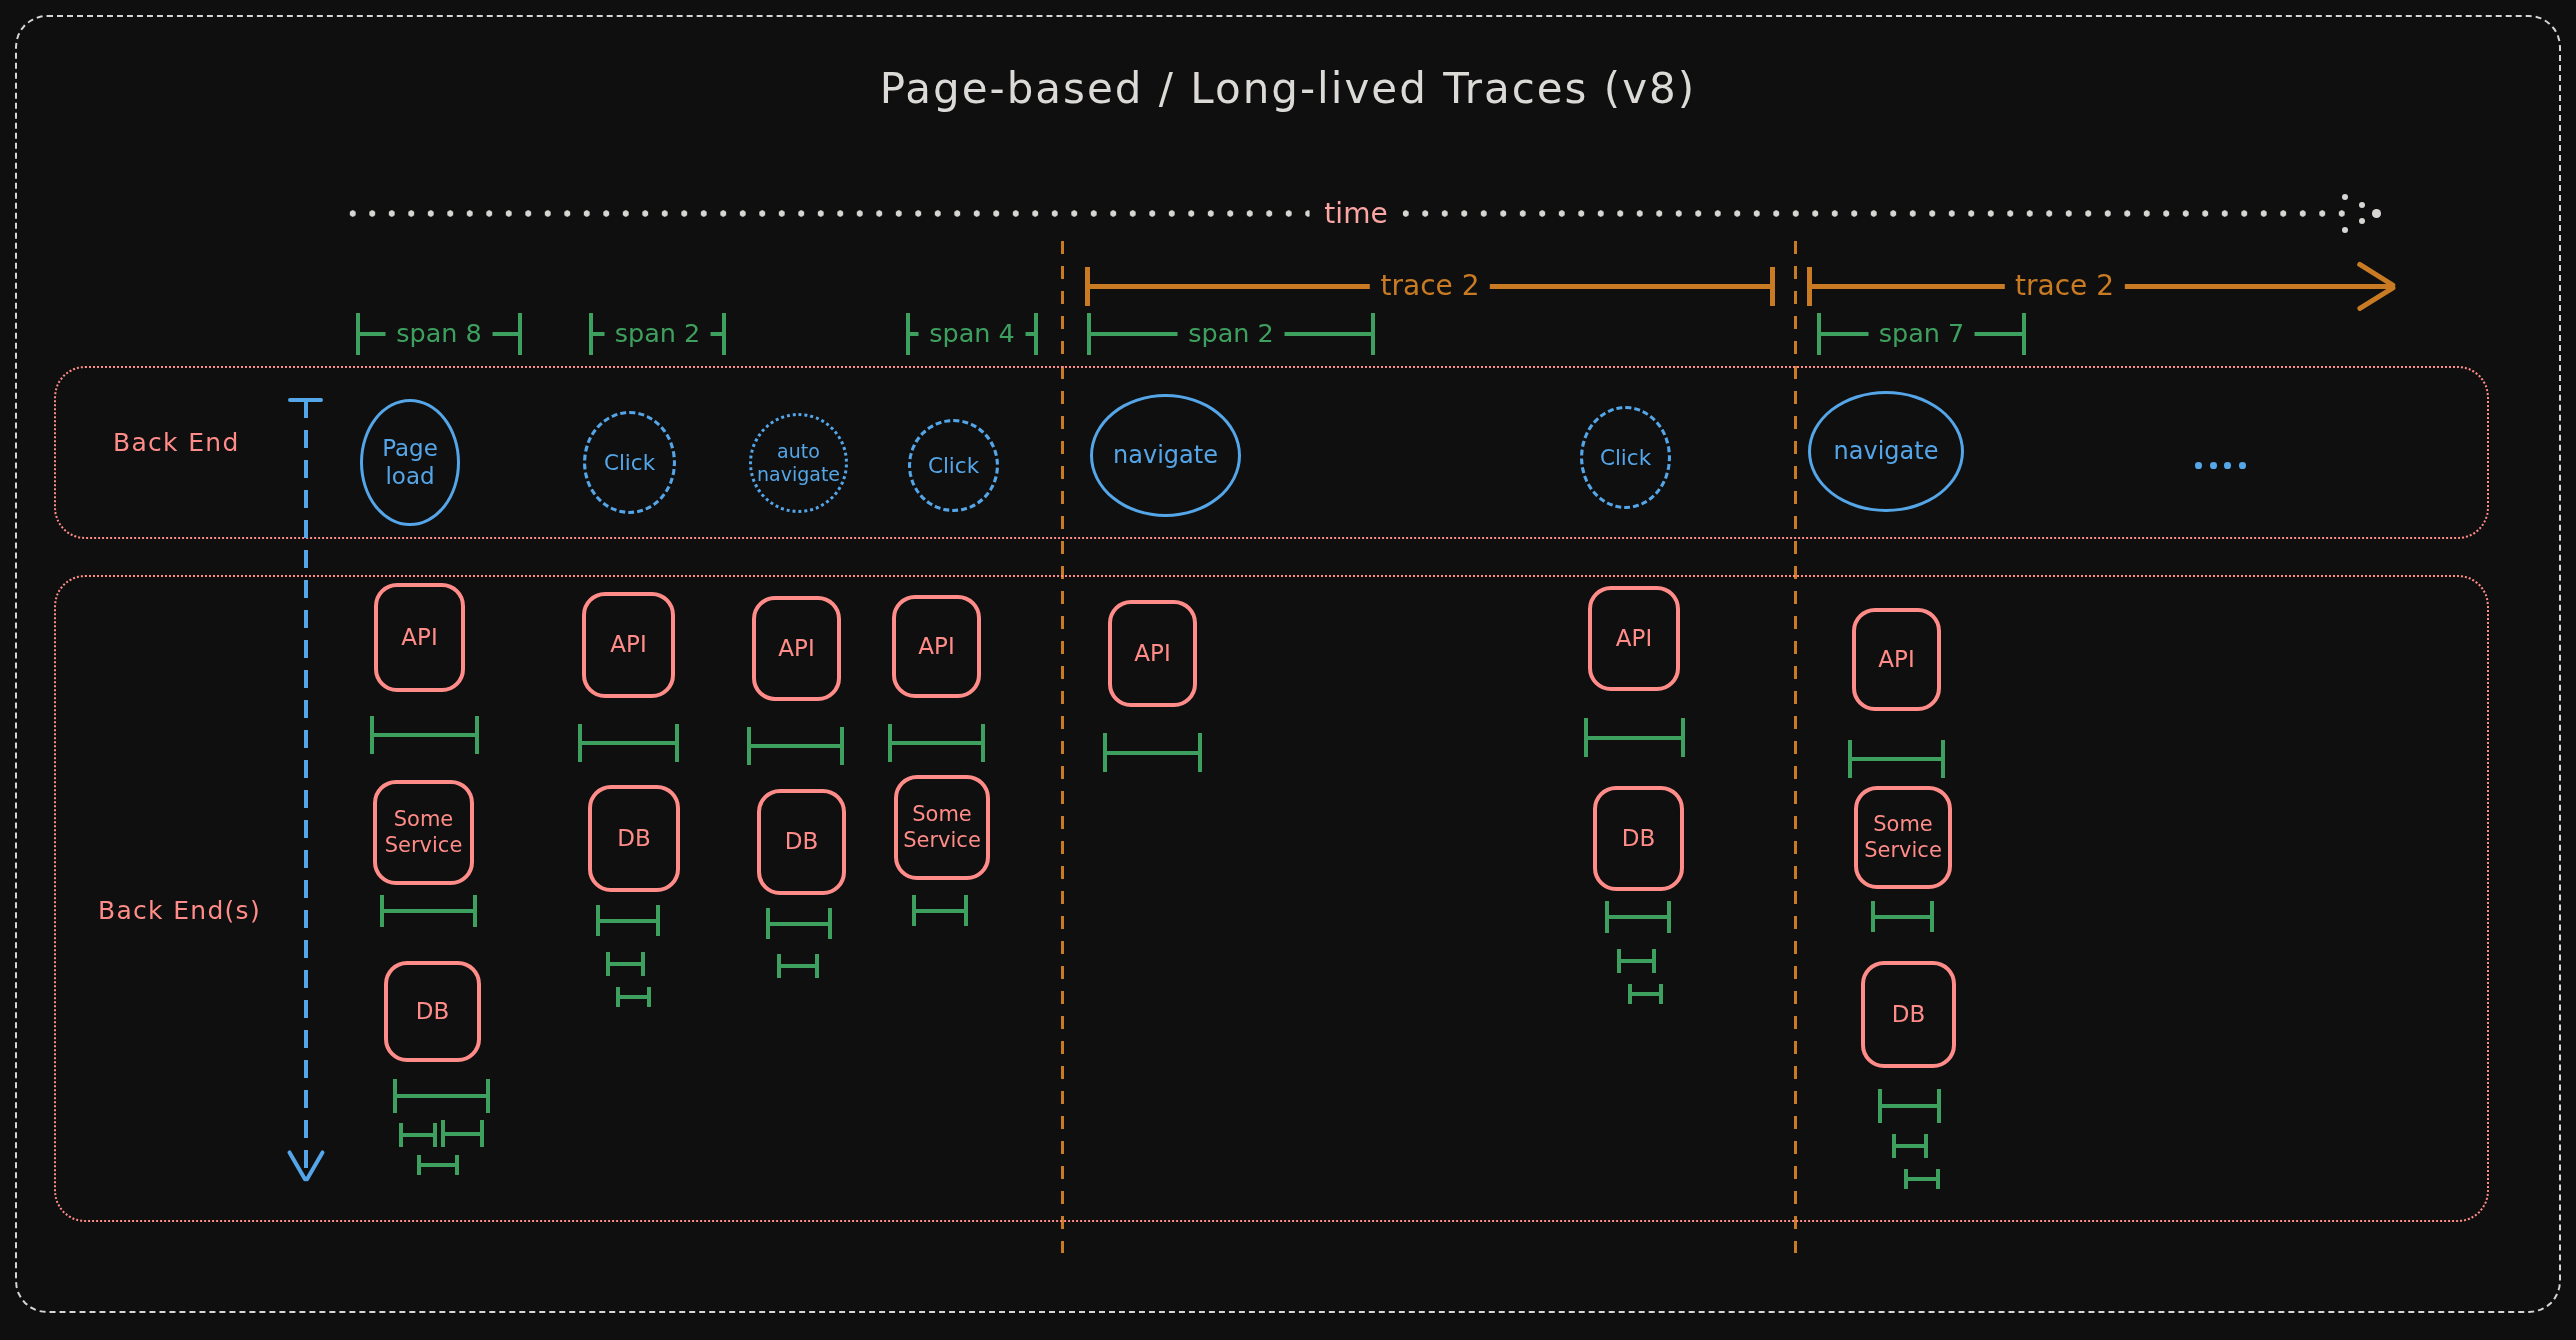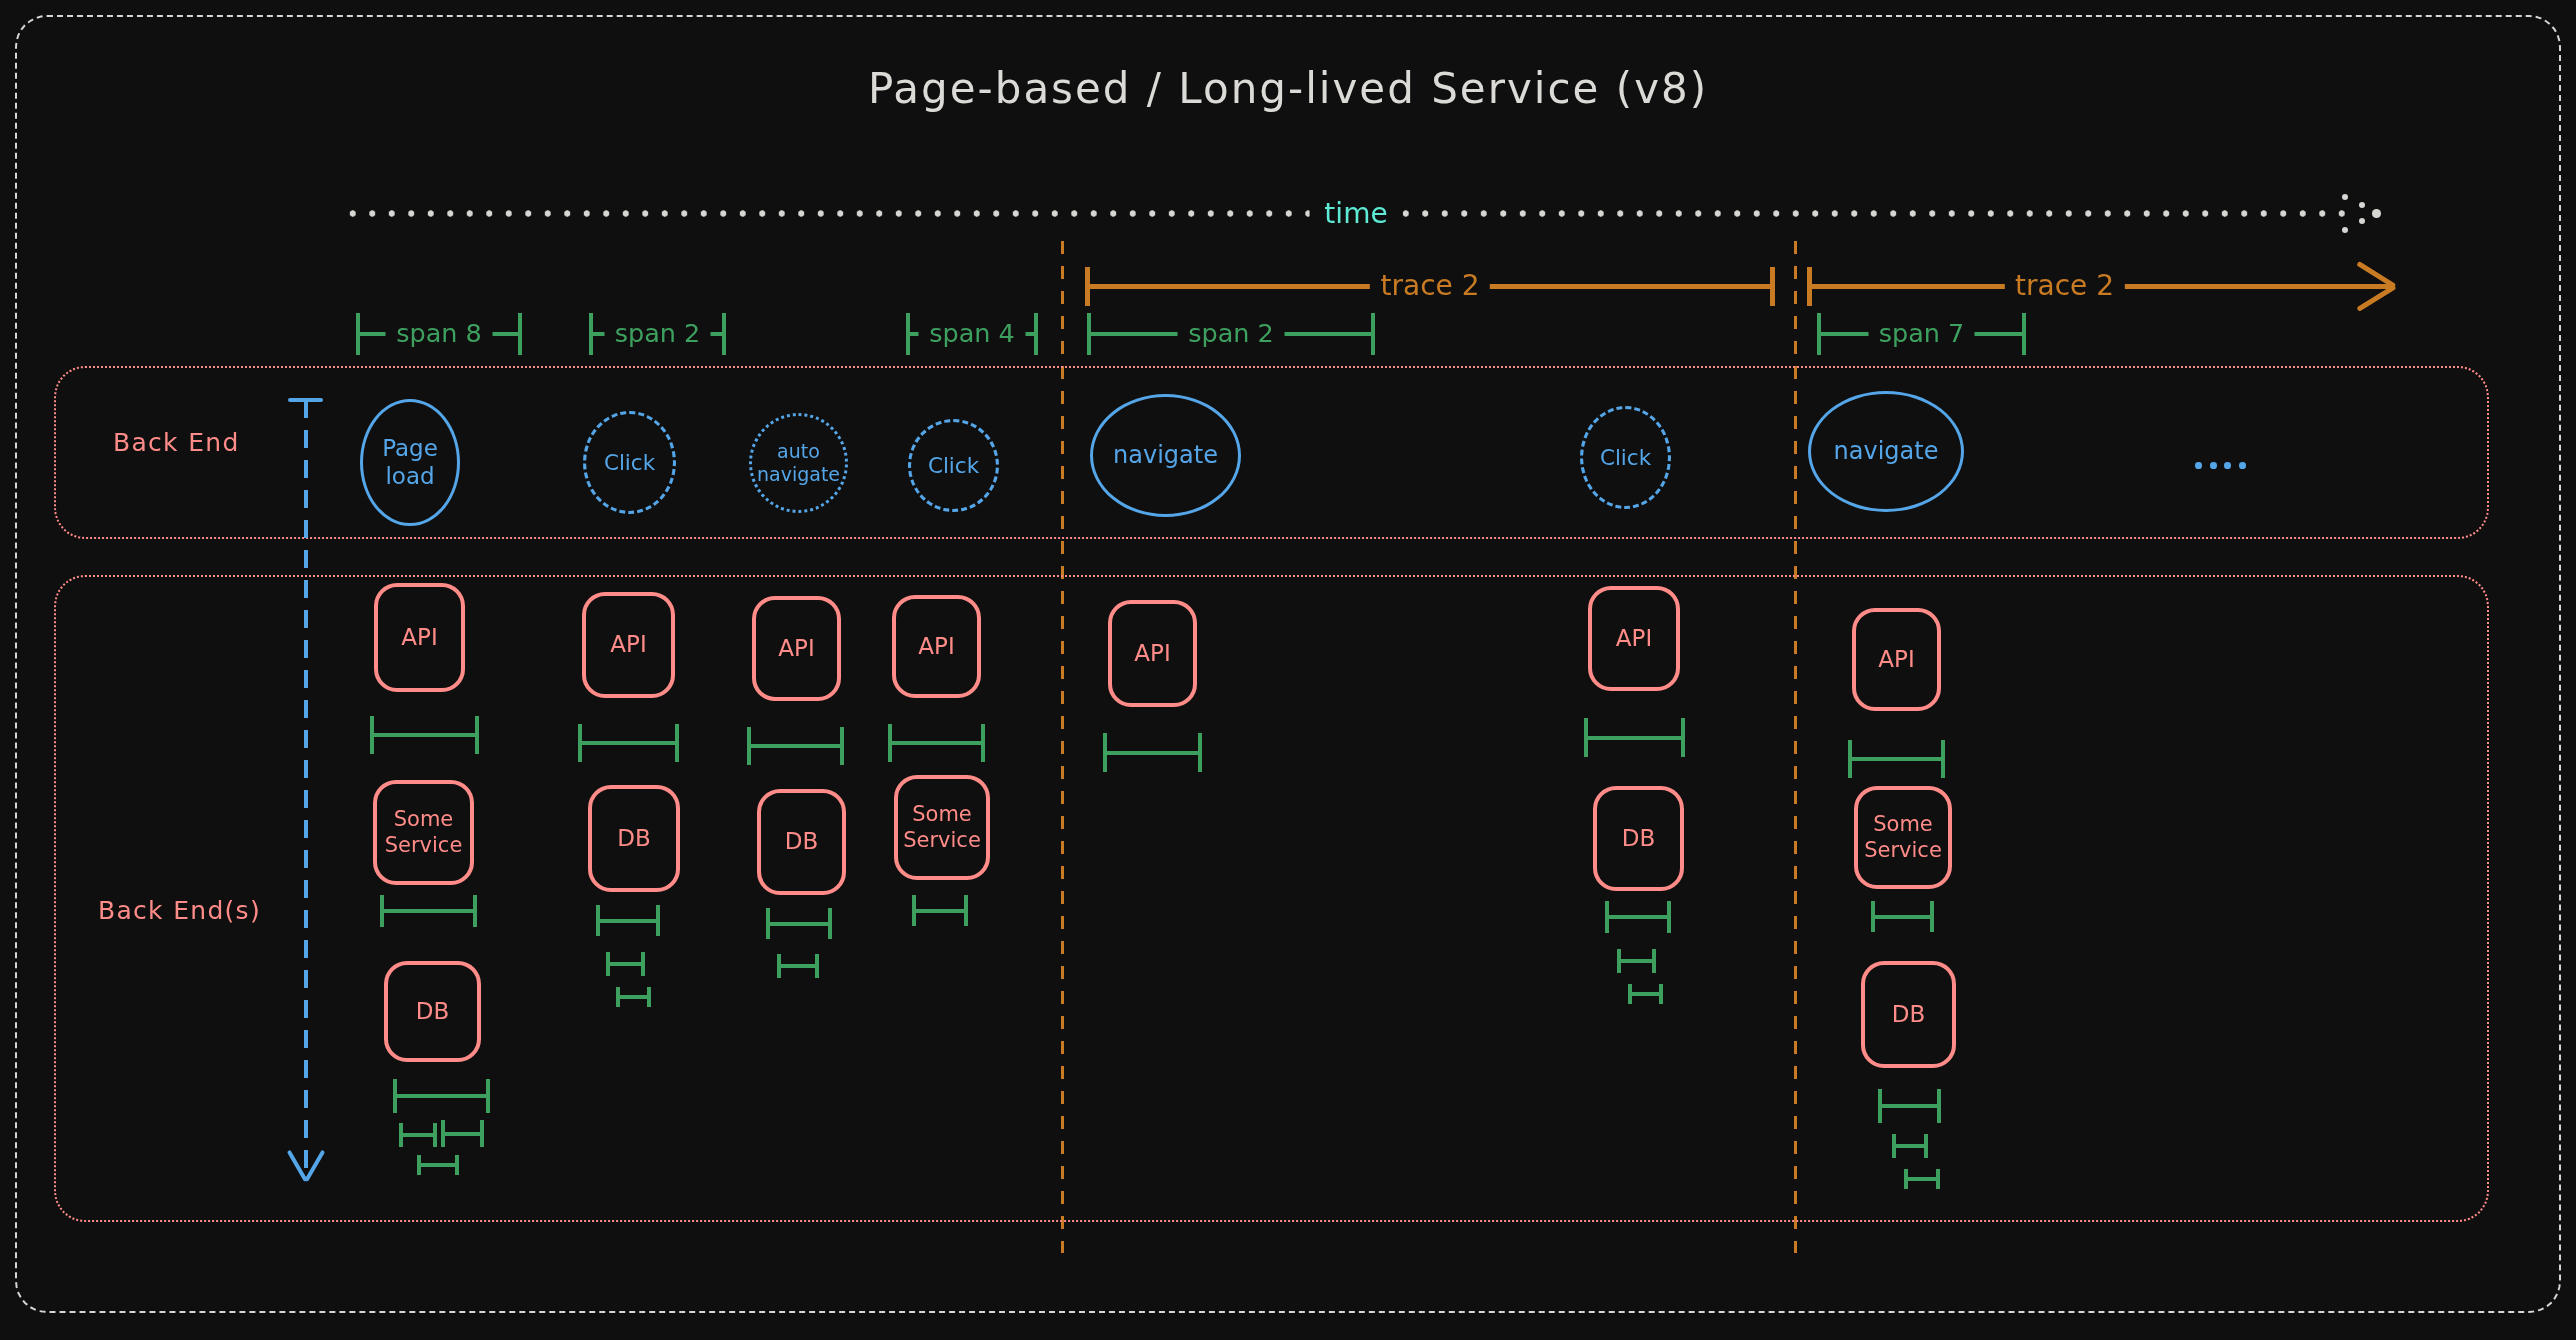--- a/index.html
+++ b/index.html
@@ -1,30 +1,30 @@
 <!DOCTYPE html>
 <html style="font-size:10.7px"><head>
 <meta charset="utf-8">
 <style>
   html,body{margin:0;padding:0;background:#0f0f0f;}
   #canvas{position:relative;width:2576px;height:1341px;background:#0f0f0f;overflow:hidden;
           font-family:"DejaVu Sans",sans-serif;}
   .title{position:absolute;left:1288px;top:64px;transform:translateX(-50%);color:#dcdad7;
          font-size:42px;letter-spacing:2px;white-space:nowrap;z-index:4;}
-  .time-label{position:absolute;left:1356px;top:213px;transform:translate(-50%,-50%);color:#5eead4;
+  .time-label{position:absolute;left:1356px;top:213px;transform:translate(-50%,-50%);color:#fca5a5;
          font-size:28px;background:#0f0f0f;padding:0 14.8px;z-index:3;white-space:nowrap;}
   .lane-label{position:absolute;color:#ff8c88;font-size:25px;letter-spacing:1.3px;z-index:4;white-space:nowrap;}
   .lane-label.fe{left:113px;top:428px;}
   .lane-label.be{left:98px;top:896px;}
 </style>
 </head>
 <body>
 
 <div id="canvas">
-  <div class="title">Page-based / Long-lived Service (v8)</div>
+  <div class="title">Page-based / Long-lived Traces (v8)</div>
   <div class="time-label">time</div>
   <div class="lane-label fe">Back End</div>
   <div class="lane-label be">Back End(s)</div>
 <div style="position: absolute; left: 14.8px; top: 14.8px; width: 2542px; height: 1294px; border: 2px dashed rgb(216, 214, 211); border-radius: 32px;"></div>
     <div style="position: absolute; left: 343px; top: 208px; width: 2002px; height: 10.7px; background-image: radial-gradient(circle, rgb(216, 214, 211) 2.8px, transparent 3.4px); background-size: 19.5px 10.7px; background-repeat: repeat-x;"></div>
     <div style="position: absolute; left: 2342px; top: 194px; width: 6px; height: 6px; border-radius: 50%; background: rgb(216, 214, 211);"></div>
     <div style="position: absolute; left: 2359px; top: 202px; width: 6px; height: 6px; border-radius: 50%; background: rgb(216, 214, 211);"></div>
     <div style="position: absolute; left: 2342px; top: 227px; width: 6px; height: 6px; border-radius: 50%; background: rgb(216, 214, 211);"></div>
     <div style="position: absolute; left: 2359px; top: 218px; width: 6px; height: 6px; border-radius: 50%; background: rgb(216, 214, 211);"></div>
     <div style="position: absolute; left: 2372px; top: 209px; width: 8.7px; height: 8.7px; border-radius: 50%; background: rgb(216, 214, 211);"></div>

